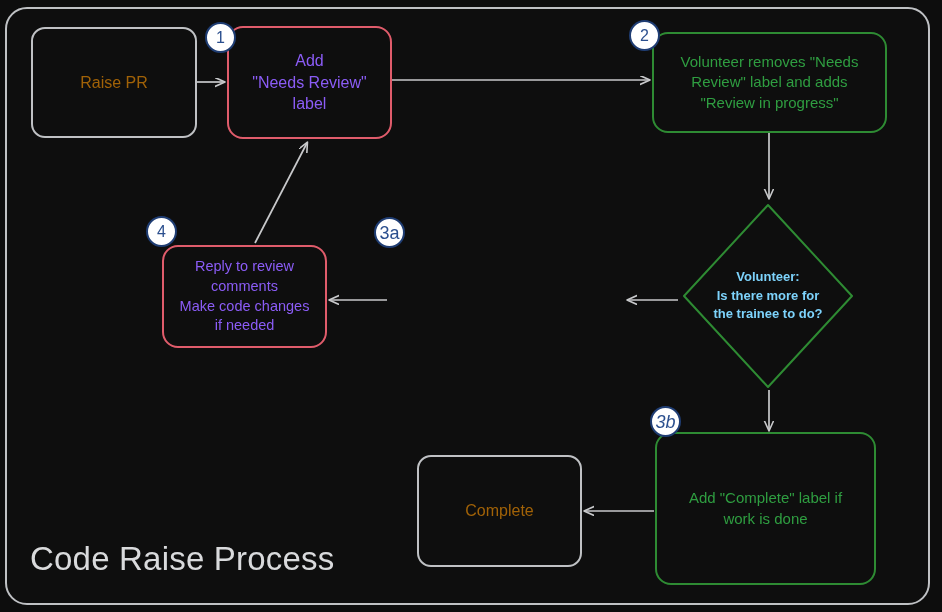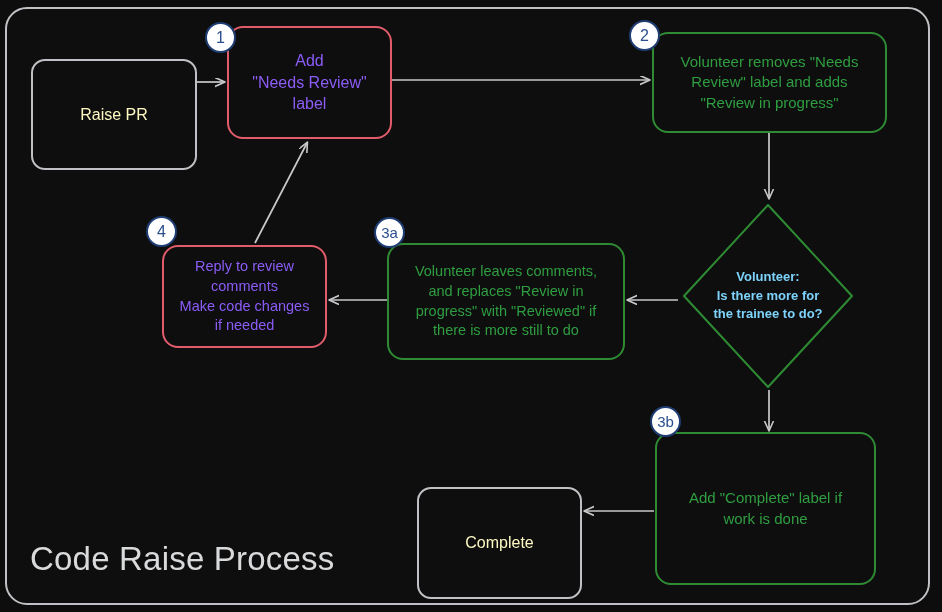--- a/index.html
+++ b/index.html
@@ -39,21 +39,21 @@
     border-radius: 14px;
     border: 2px solid #bfc1c4;
     background: #0e0e0e;
     color: #d7d8da;
     font-size: 16px;
     line-height: 1.35;
     padding: 6px 10px;
   }
   .node.red   { border-color: #e05c6b; color: #8b5cf6; border-radius: 16px; }
   .node.green { border-color: #2e8b33; color: #2f9e41; border-radius: 16px; }
-  .node.plain { border-color: #bfc1c4; color: #fef9c3; margin-top: 32px; }
+  .node.plain { border-color: #bfc1c4; color: #a16207; }
 
   .node-text { white-space: pre-line; }
 
   
   .diamond-wrap {
     position: absolute;
     left: 680px; top: 201px;
     width: 176px; height: 190px;
   }
   .diamond-shape {
@@ -85,21 +85,21 @@
     border: 2px solid #1f3d73;
     color: #2b4f8e;
     display: flex;
     align-items: center;
     justify-content: center;
     font-size: 16px;
     font-weight: 400;
     line-height: 1;
     z-index: 5;
   }
-  .badge.wide { font-size: 15px; }
+  .badge.wide { font-size: 18px; }
 
   
   .title {
     position: absolute;
     left: 30px; top: 540px;
     color: #d9dadc;
     font-size: 33px;
     font-weight: 400;
     letter-spacing: 0.2px;
   }
@@ -153,26 +153,20 @@
 
   <div class="diamond-wrap">
     <svg class="diamond-shape" viewBox="0 0 176 190">
       <path d="M88 4 L172 95 L88 186 L4 95 Z" fill="#0e0e0e" stroke="#2e8b33" stroke-width="2" stroke-linejoin="round"></path>
     </svg>
     <div class="diamond-label">Volunteer:
 Is there more for
 the trainee to do?</div>
   </div>
 
-  <div class="node green" style="left:387px; top:243px; width:238px; height:117px; font-size:14.5px;">
-    <span class="node-text">Volunteer leaves comments,
-and replaces "Review in
-progress" with "Reviewed" if
-there is more still to do</span>
-  </div>
 
   <div class="node red" style="left:162px; top:245px; width:165px; height:103px; font-size:14.5px;text-align:center;">
     <span class="node-text">Reply to review
 comments
 Make code changes
 if needed</span>
   </div>
 
   <div class="node green" style="left:655px; top:432px; width:221px; height:153px; font-size:15px;">
     <span class="node-text">Add "Complete" label if
@@ -188,21 +182,21 @@
   </div>
 
   <div class="badge" style="left:629px; top:20px;">
     <span>2</span>
   </div>
 
   <div class="badge wide" style="left:374px; top:217px;">
     <span>3a</span>
   </div>
 
-  <div class="badge wide" style="left:650px; top:406px;">
+  <div class="badge wide" style="left:650px; top:406px;font-style:italic;">
     <span>3b</span>
   </div>
 
   <div class="badge" style="left:146px; top:216px;">
     <span>4</span>
   </div>
 
   <div class="title">Code Raise Process</div>
 
 </div>

